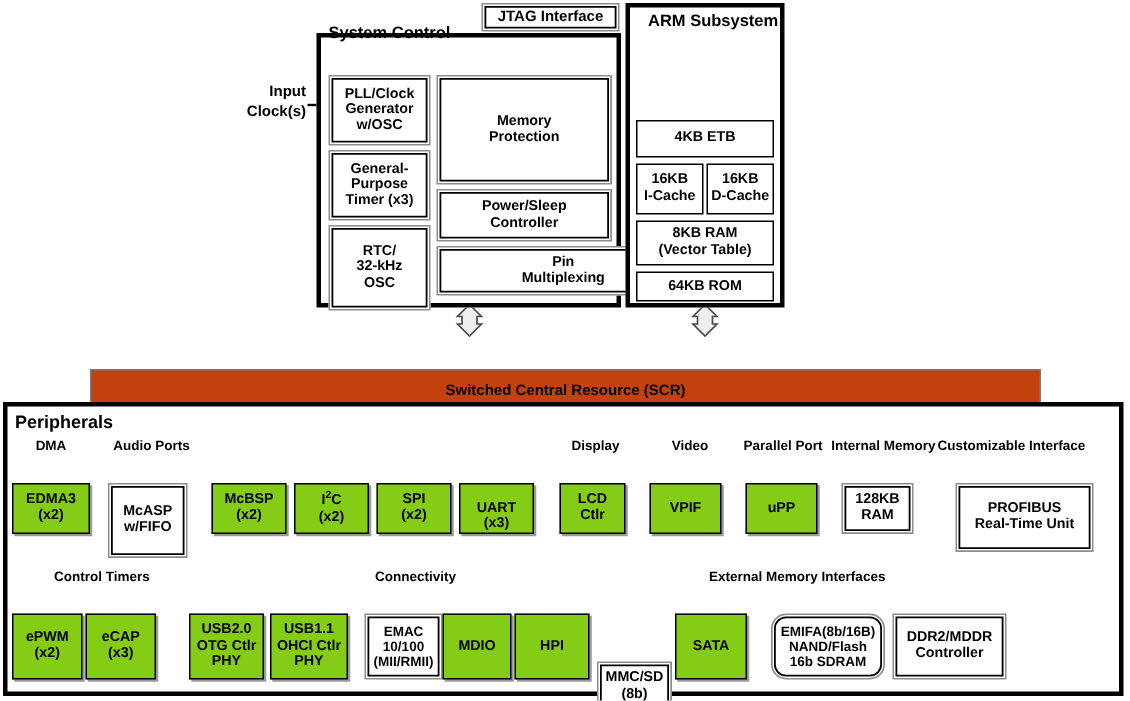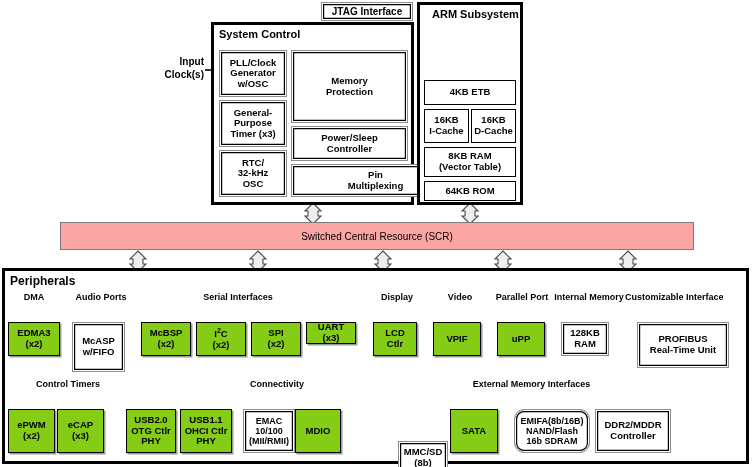--- a/index.html
+++ b/index.html
@@ -43,23 +43,23 @@
     border:1.5px solid #000;background:#84cc16;
     display:flex;align-items:center;justify-content:center;
     text-align:center;font-size:9.5px;font-weight:bold;line-height:1.12;
     color:#000;
     box-shadow:1.5px 1.5px 0 0 #9a9a9a;
   }
   .box span,.box-3d span,.box-sh span{display:block;padding:0 1px;}
 
   
   .scr{
-    border:1.5px solid #7b7b7b;background:#fca5a5;
-    display:flex;align-items:center;justify-content:center;
-    font-size:10px;font-weight:normal;color:#000;
+    border:1.5px solid #7b7b7b;background:#c2410c;
+    display:flex;align-items:center;justify-content:center;
+    font-size:10px;font-weight:bold;color:#000;margin-top:24px;
   }
 
   
   .grp-label{
     position:absolute;font-size:9px;font-weight:bold;color:#000;
     white-space:nowrap;text-align:center;
   }
 
   
   .clk-label{
@@ -152,29 +152,29 @@
     <span>Input</span><br>
     <span>Clock(s)</span>
   </div>
 
   <div class="abs box-3d" style="left:321px;top:2px;width:92px;height:19px;font-size:10px;">
     <span>JTAG Interface</span>
   </div>
 
   <div class="abs outer" style="left:211px;top:22px;width:203px;height:183px;">
   </div>
-  <div class="outer-title" style="left:219px;top:28px;">System Control</div>
+  <div class="outer-title" style="left:219px;top:16px;">System Control</div>
 
   <div class="abs box-3d" style="left:219px;top:50px;width:68px;height:47px;">
     <span>PLL/Clock<br>Generator<br>w/OSC</span>
   </div>
   <div class="abs box-3d" style="left:219px;top:100px;width:68px;height:47px;">
     <span>General-<br>Purpose<br>Timer (x3)</span>
   </div>
-  <div class="abs box-3d" style="left:219px;top:150px;width:68px;height:47px;justify-content:center;">
+  <div class="abs box-3d" style="left:219px;top:150px;width:68px;height:57px;justify-content:center;">
     <span>RTC/<br>32-kHz<br>OSC</span>
   </div>
 
   <div class="abs box-3d" style="left:291px;top:50px;width:117px;height:73px;">
     <span>Memory<br>Protection</span>
   </div>
   <div class="abs box-3d" style="left:291px;top:126px;width:117px;height:35px;">
     <span>Power/Sleep<br>Controller</span>
   </div>
   <div class="abs box-3d" style="left:291px;top:164px;width:135px;height:33px;padding-left:34px;">
@@ -204,21 +204,20 @@
   <div class="abs scr" style="left:60px;top:222px;width:634px;height:28px;">
     <span>Switched Central Resource (SCR)</span>
   </div>
 
   <div class="abs outer" style="left:2px;top:268px;width:747px;height:196px;">
   </div>
   <div class="outer-title" style="left:10px;top:274px;font-size:12px;">Peripherals</div>
 
   <div class="grp-label" style="left:4px;top:292px;width:60px;">DMA</div>
   <div class="grp-label" style="left:68px;top:292px;width:66px;">Audio Ports</div>
-  <div class="grp-label" style="left:136px;top:292px;width:204px;">Serial Interfaces</div>
   <div class="grp-label" style="left:369px;top:292px;width:56px;">Display</div>
   <div class="grp-label" style="left:432px;top:292px;width:56px;">Video</div>
   <div class="grp-label" style="left:492px;top:292px;width:60px;">Parallel Port</div>
   <div class="grp-label" style="left:554px;top:292px;width:70px;">Internal Memory</div>
   <div class="grp-label" style="left:625px;top:292px;width:125px;text-align:left;overflow:hidden;">Customizable Interface</div>
 
   <div class="abs box-sh" style="left:8px;top:322px;width:52px;height:34px;">
     <span>EDMA3<br>(x2)</span>
   </div>
   <div class="abs box-3d" style="left:72px;top:322px;width:53px;height:50px;">
@@ -226,21 +225,21 @@
   </div>
   <div class="abs box-sh" style="left:141px;top:322px;width:50px;height:34px;">
     <span>McBSP<br>(x2)</span>
   </div>
   <div class="abs box-sh" style="left:196px;top:322px;width:50px;height:34px;">
     <span>I<sup style="font-size:7px;">2</sup>C<br>(x2)</span>
   </div>
   <div class="abs box-sh" style="left:251px;top:322px;width:50px;height:34px;">
     <span>SPI<br>(x2)</span>
   </div>
-  <div class="abs box-sh" style="left:306px;top:322px;width:50px;height:22px;">
+  <div class="abs box-sh" style="left:306px;top:322px;width:50px;height:34px;align-items:flex-end;">
     <span>UART<br>(x3)</span>
   </div>
   <div class="abs box-sh" style="left:373px;top:322px;width:44px;height:34px;">
     <span>LCD<br>Ctlr</span>
   </div>
   <div class="abs box-sh" style="left:433px;top:322px;width:48px;height:34px;">
     <span>VPIF</span>
   </div>
   <div class="abs box-sh" style="left:497px;top:322px;width:48px;height:34px;">
     <span>uPP</span>
@@ -267,20 +266,23 @@
   </div>
   <div class="abs box-sh" style="left:180px;top:409px;width:52px;height:44px;">
     <span>USB1.1<br>OHCI Ctlr<br>PHY</span>
   </div>
   <div class="abs box-3d" style="left:243px;top:409px;width:52px;height:44px;font-size:9px;">
     <span>EMAC<br>10/100<br>(MII/RMII)</span>
   </div>
   <div class="abs box-sh" style="left:295px;top:409px;width:46px;height:44px;">
     <span>MDIO</span>
   </div>
+  <div class="abs box-sh" style="left:343px;top:409px;width:50px;height:44px;">
+    <span>HPI</span>
+  </div>
   <div class="abs box-3d" style="left:398px;top:409px;width:50px;height:44px;margin-top:32px;">
     <span>MMC/SD<br>(8b)<br>(x2)</span>
   </div>
   <div class="abs box-sh" style="left:450px;top:409px;width:48px;height:44px;">
     <span>SATA</span>
   </div>
   <div class="abs box-3d" style="left:514px;top:409px;width:76px;height:44px;font-size:9px;border-radius:10px;">
     <span>EMIFA(8b/16B)<br>NAND/Flash<br>16b SDRAM</span>
   </div>
   <div class="abs box-3d" style="left:595px;top:409px;width:76px;height:44px;">

